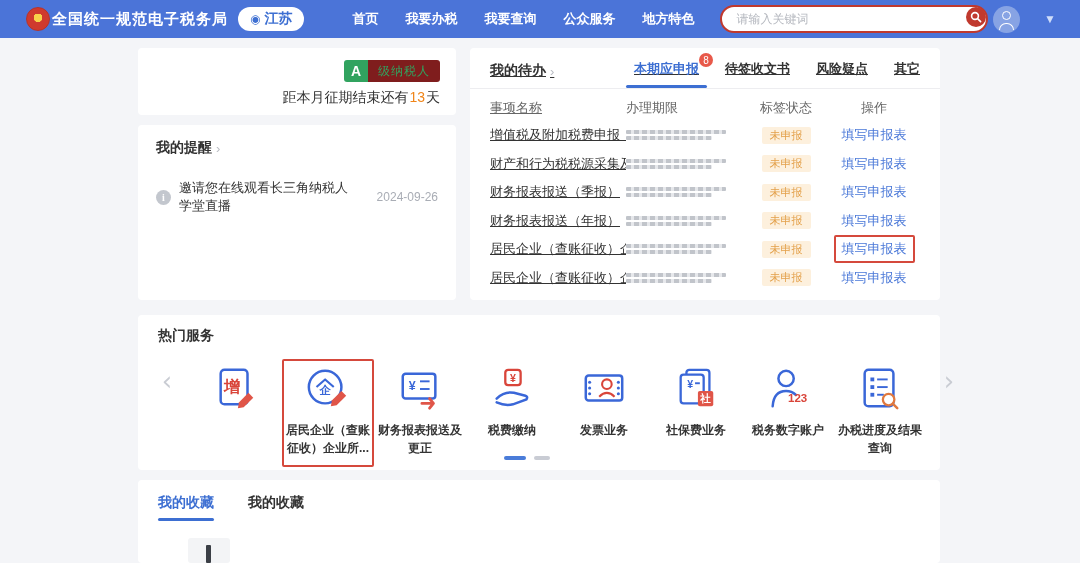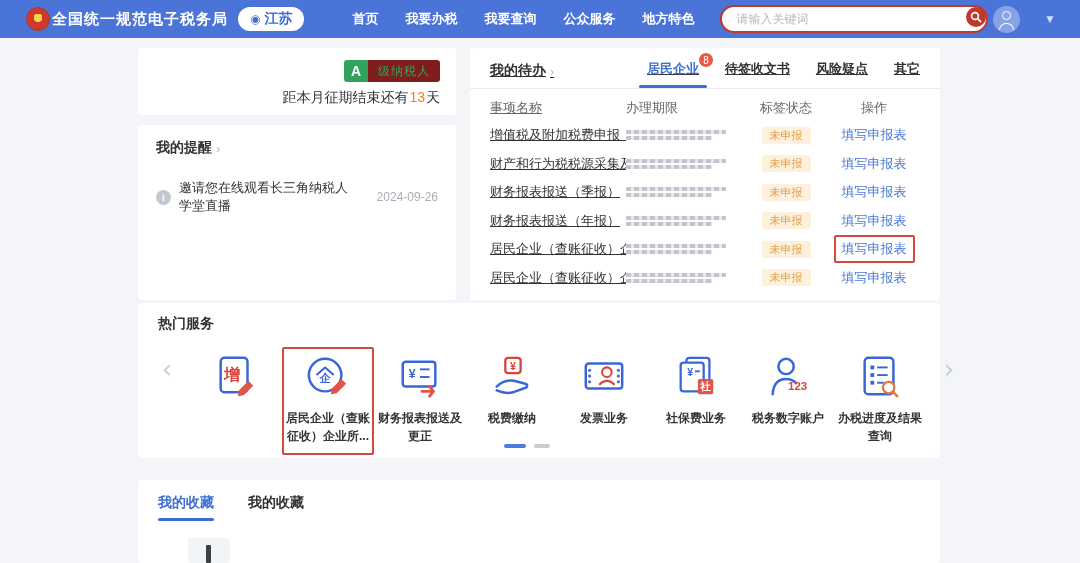--- a/index.html
+++ b/index.html
@@ -23,21 +23,21 @@
   .avatar { width:27px; height:27px; border-radius:50%; background:#87a3e4; position:relative; overflow:hidden; cursor:pointer; }
   .avatar .head { position:absolute; top:5px; left:9px; width:9px; height:9px; border-radius:50%; border:1.5px solid #fff; }
   .avatar .body { position:absolute; bottom:3px; left:6px; width:15px; height:7px; border-radius:7px 7px 0 0; border:1.5px solid #fff; border-bottom:none; }
   .hdr-chevron { color:#cfddfa; font-size:12px; cursor:pointer; }
 
   
   .card { position:absolute; background:#fff; border-radius:4px; }
   .card-taxpayer { left:138px; top:48px; width:318px; height:67px; padding:12px 16px; }
   .card-remind   { left:138px; top:125px; width:318px; height:175px; padding:14px 18px; }
   .card-todo     { left:470px; top:48px; width:470px; height:252px; padding:12px 20px 0; }
-  .card-hot      { left:138px; top:303px; width:802px; height:155px; padding:12px 20px; }
+  .card-hot      { left:138px; top:315px; width:802px; height:155px; padding:12px 20px; }
   .card-fav      { left:138px; top:480px; width:802px; height:83px; padding:14px 20px; }
 
   
   .tp-inner { display:flex; flex-direction:column; align-items:flex-end; gap:7px; }
   .grade-pill { display:flex; align-items:stretch; height:22px; border-radius:3px; overflow:hidden; }
   .grade-letter { width:24px; background:#31a35f; color:#fff; font-weight:bold; font-size:14px; display:flex; align-items:center; justify-content:center; }
   .grade-label { background:#7f1d1d; color:#31a35f; font-size:12px; display:flex; align-items:center; padding:0 10px; letter-spacing:1px; }
   .period-line { font-size:14px; color:#333; }
   .period-days { color:#f08519; padding:0 1px; }
 
@@ -158,21 +158,21 @@
 </div>
 
 <div class="card card-todo">
   <div class="todo-head">
     <div class="sec-title" style="padding-top:2px;">
       <span>我的待办</span>
       <span class="sec-chevron">›</span>
     </div>
     <div class="todo-tabs">
       <div class="todo-tab active">
-        <span>居民企业</span>
+        <span>本期应申报</span>
         <span class="tab-badge">8</span>
       </div>
       <div class="todo-tab"><span>待签收文书</span></div>
       <div class="todo-tab"><span>风险疑点</span></div>
       <div class="todo-tab"><span>其它</span></div>
     </div>
   </div>
   <div class="todo-divider"></div>
 
   <div class="todo-table">

